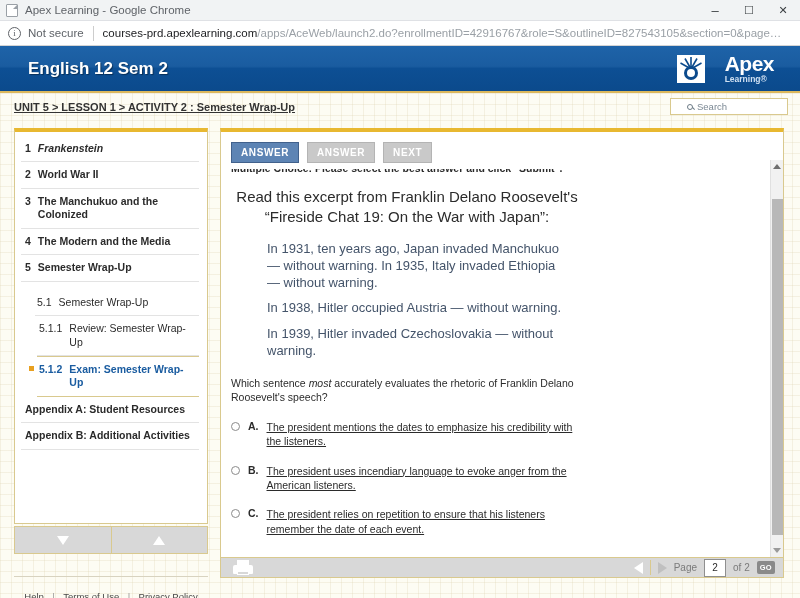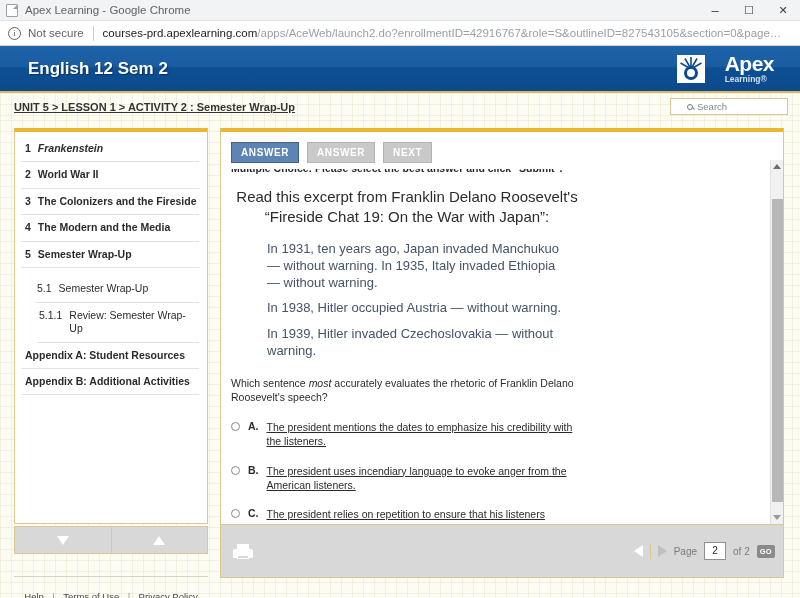--- a/index.html
+++ b/index.html
@@ -258,21 +258,21 @@
   .scroll-arrow-bot { position: absolute; bottom: 0; width: 100%; }
   .sc-up { width:0;height:0;border-left:4px solid transparent;border-right:4px solid transparent;border-bottom:5px solid #6e6e6e; }
   .sc-dn { width:0;height:0;border-left:4px solid transparent;border-right:4px solid transparent;border-top:5px solid #9a9a9a; }
   .scroll-thumb {
     position: absolute; top: 39px; bottom: 22px; left: 1px; width: 11px;
     background: #b8b8b8;
   }
 
   
   .act-toolbar {
-    height: 53px; flex: none;
+    height: 20px; flex: none;
     background: #d8d8d8;
     border-top: 1px solid #d9c98e;
     display: flex; align-items: center; justify-content: space-between;
     padding: 0 8px 0 12px;
   }
   .printer {
     width: 20px; height: 15px; position: relative;
   }
   .printer .body { position:absolute; bottom:1px; left:0; width:20px; height:9px; background:#ffffff; border-radius:2px 2px 1px 1px; }
   .printer .top { position:absolute; top:0; left:4px; width:12px; height:5px; background:#ffffff; }
@@ -348,37 +348,42 @@
       <div class="nav-row italic">
         <span class="num">1</span>
         <span class="lbl">Frankenstein</span>
       </div>
       <div class="nav-row">
         <span class="num">2</span>
         <span class="lbl">World War II</span>
       </div>
       <div class="nav-row">
         <span class="num">3</span>
-        <span class="lbl">The Colonizers and the Fireside</span>
+        <span class="lbl">The Manchukuo and the Colonized</span>
       </div>
       <div class="nav-row">
         <span class="num">4</span>
         <span class="lbl">The Modern and the Media</span>
       </div>
       <div class="nav-row">
         <span class="num">5</span>
         <span class="lbl">Semester Wrap-Up</span>
       </div>
       <div class="nav-row lvl2">
         <span class="num">5.1</span>
         <span class="lbl">Semester Wrap-Up</span>
       </div>
       <div class="nav-row lvl3">
         <span class="num">5.1.1</span>
         <span class="lbl">Review: Semester Wrap-Up</span>
+      </div>
+      <div class="nav-row lvl3 active">
+        <span class="bullet"></span>
+        <span class="num">5.1.2</span>
+        <span class="lbl">Exam: Semester Wrap-Up</span>
       </div>
       <div class="nav-row appendix">
         <span class="lbl">Appendix A: Student Resources</span>
       </div>
       <div class="nav-row appendix">
         <span class="lbl">Appendix B: Additional Activities</span>
       </div>
     </div>
 
     <div class="sidebar-nav-bar">

